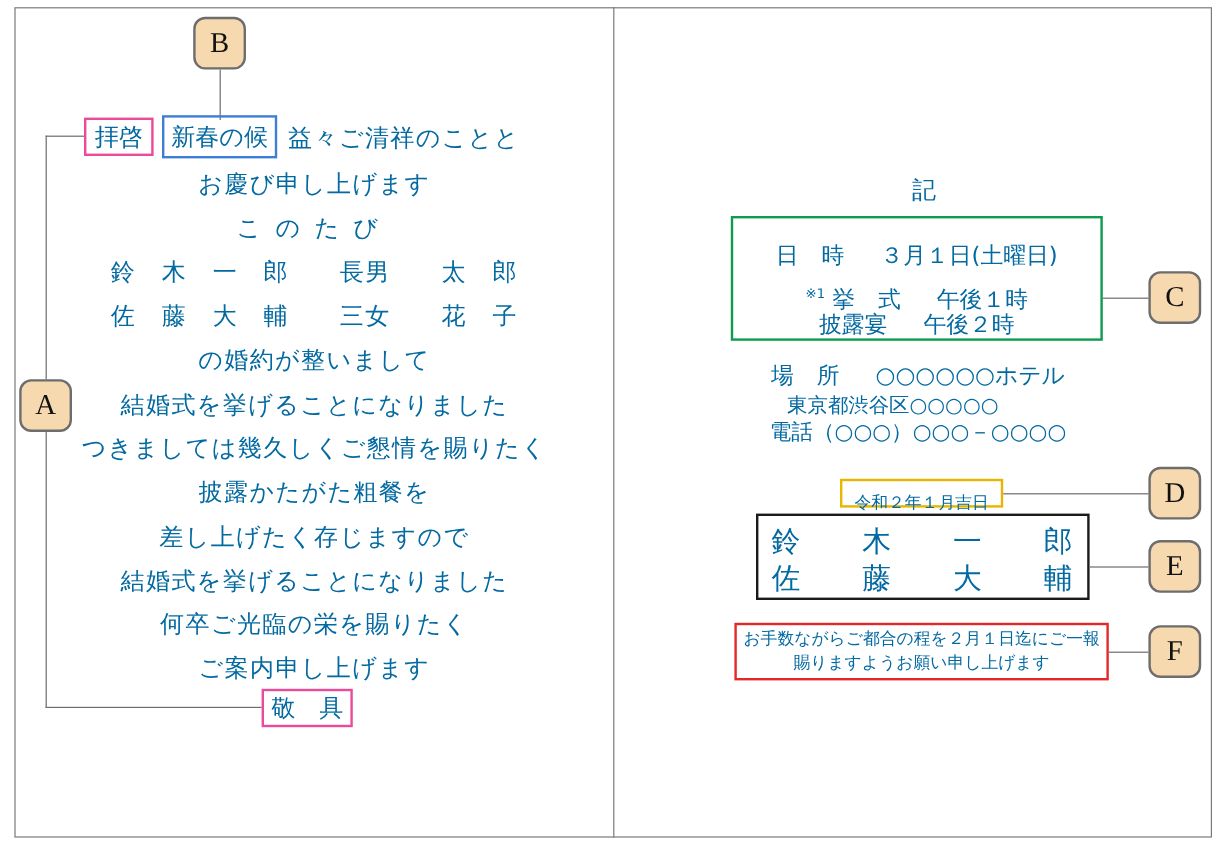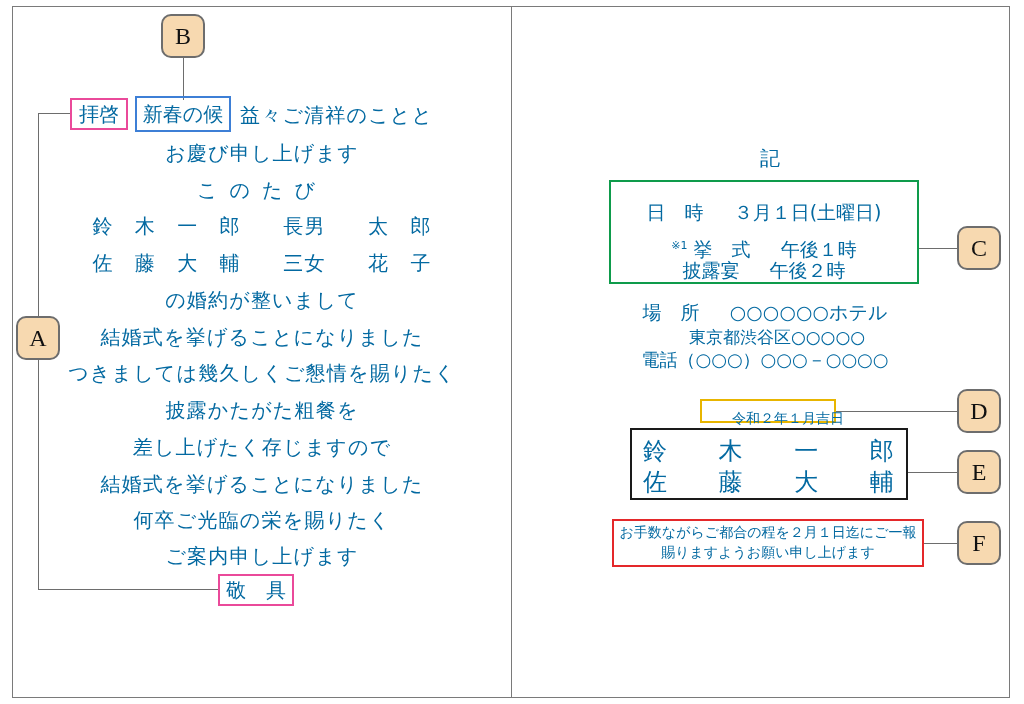--- a/index.html
+++ b/index.html
@@ -182,25 +182,25 @@
   </div>
 
   <div class="bubble" style="left:957px; top:226px;">C</div>
   <div class="conn conn-h" style="left:919px; top:248px; width:38px;"></div>
 
   <div class="r-center jp" style="left:600px; top:300px; width:330px; font-size:19px;">
     <span>場　所</span>
     <span style="display:inline-block;width:18px"></span>
     <span>○○○○○○ホテル</span>
   </div>
-  <div class="r-center jp" style="left:612px; top:326px; width:330px; font-size:17px;">東京都渋谷区○○○○○</div>
+  <div class="r-center jp" style="left:579px; top:326px; width:330px; font-size:17px;">東京都渋谷区○○○○○</div>
   <div class="r-center jp" style="left:600px; top:348px; width:330px; font-size:18px;">電話（○○○）○○○－○○○○</div>
 
   <div class="hl hl-yellow" style="left:700px; top:399px; width:136px; height:24px;"></div>
-  <div class="boxed-text jp" style="left:700px; top:399px; width:136px; height:40px; font-size:14px;margin-left:20px;">令和２年１月吉日</div>
+  <div class="boxed-text jp" style="left:700px; top:399px; width:136px; height:40px; font-size:14px;">令和２年１月吉日</div>
   <div class="bubble" style="left:957px; top:389px;">D</div>
   <div class="conn conn-h" style="left:836px; top:411px; width:121px;"></div>
 
   <div class="hl hl-black" style="left:630px; top:428px; width:278px; height:72px;"></div>
   <div class="r-center jp" style="left:630px; top:435px; width:278px; font-size:24px; letter-spacing:0.05em;">鈴　　木　　一　　郎</div>
   <div class="r-center jp" style="left:630px; top:466px; width:278px; font-size:24px; letter-spacing:0.05em;">佐　　藤　　大　　輔</div>
   <div class="bubble" style="left:957px; top:450px;">E</div>
   <div class="conn conn-h" style="left:908px; top:472px; width:49px;"></div>
 
   <div class="hl hl-red" style="left:612px; top:519px; width:312px; height:48px;"></div>

